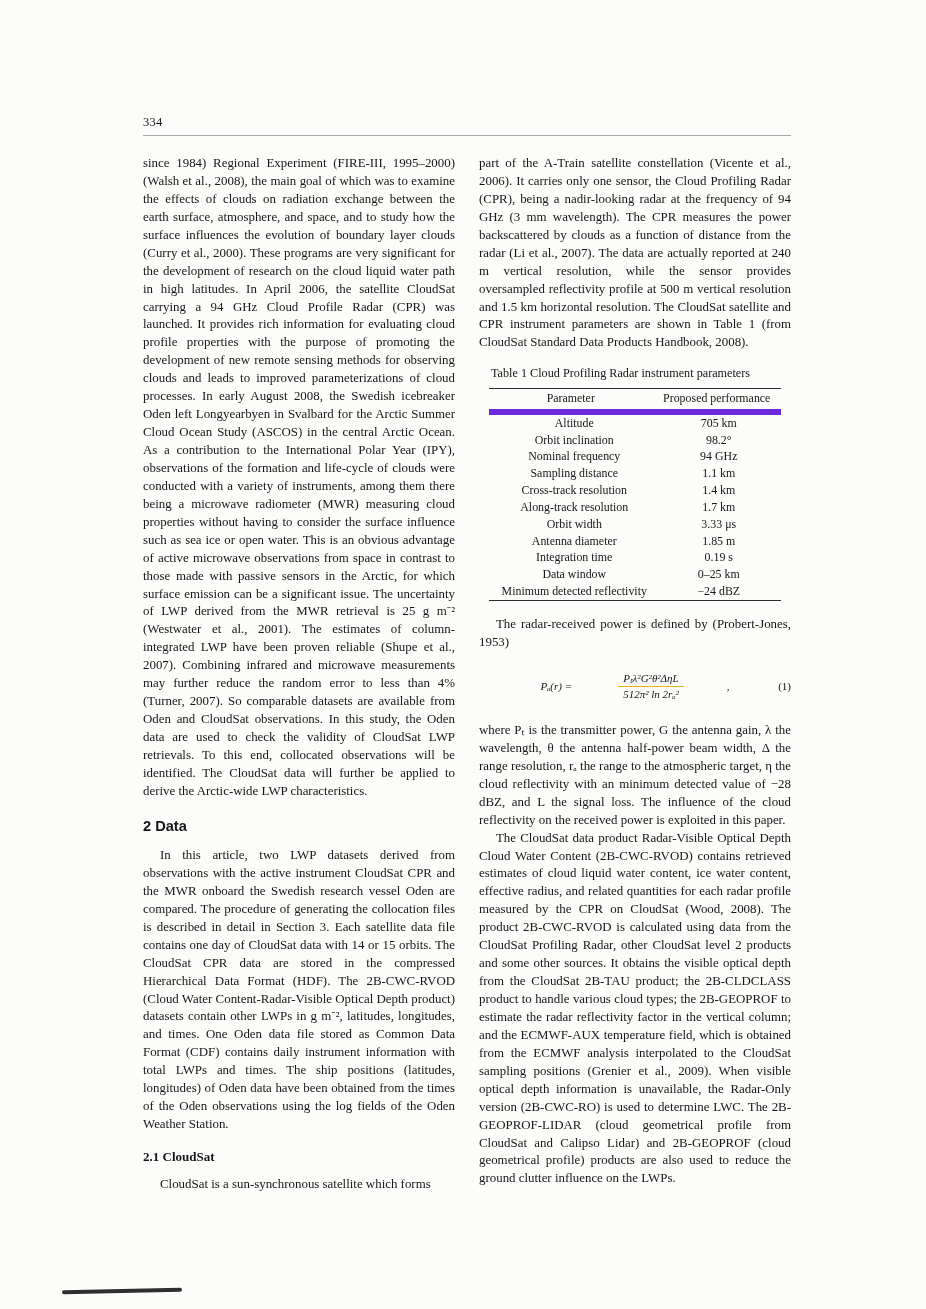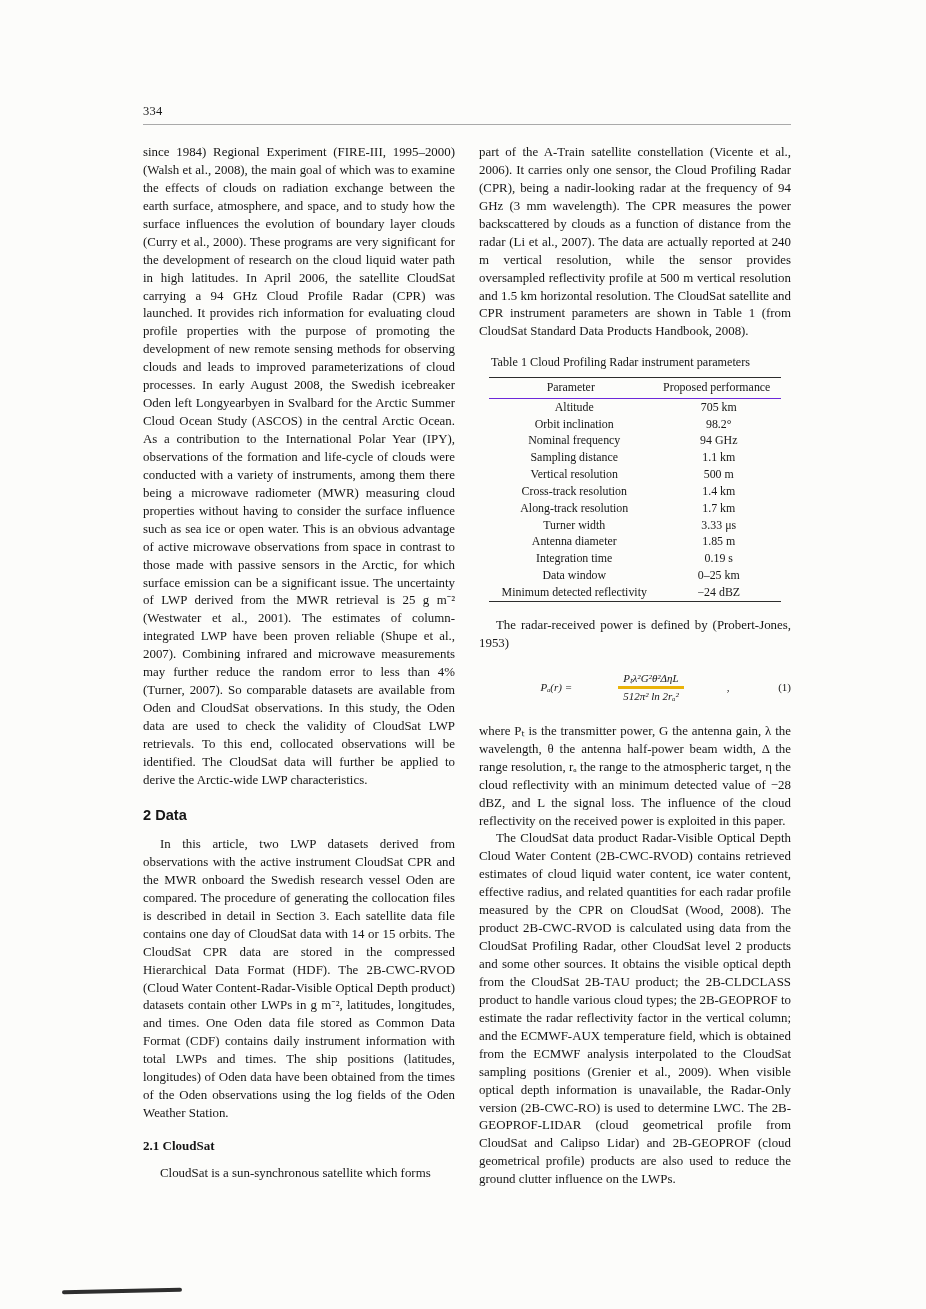--- a/index.html
+++ b/index.html
@@ -7,21 +7,21 @@
   body {
     background: #fcfcfa;
     font-family: "Liberation Serif", serif;
     color: #161616;
     position: relative;
     overflow: hidden;
   }
   .page-content {
     position: absolute;
     left: 143px;
-    top: 1px;
+    top: 12px;
     width: 648px;
   }
   .page-number {
     font-size: 12.5px;
     margin-top: 103px;
     margin-bottom: 5px;
     letter-spacing: 0.3px;
   }
   .top-rule {
     border-top: 1px solid #a9a9a9;
@@ -63,21 +63,21 @@
     border-collapse: collapse;
     font-size: 11.9px;
     line-height: 1.28;
     border-top: 1.5px solid #2c2c2c;
     border-bottom: 1.5px solid #2c2c2c;
   }
   table.params th {
     font-weight: normal;
     text-align: center;
     padding: 2px 0 2.5px 0;
-    border-bottom: 1px solid #6d28d9;
+    border-bottom: 6px solid #6d28d9;
   }
   table.params td {
     padding: 0.8px 0;
     text-align: center;
     vertical-align: top;
   }
   table.params td:first-child { padding-left: 7px; width: 56%; }
   table.params td:last-child { padding-left: 4px; }
   
   .equation {
@@ -93,21 +93,21 @@
   .eq-lhs, .eq-comma { font-style: italic; }
   .frac {
     display: inline-flex;
     flex-direction: column;
     align-items: center;
     margin: 0 3px 0 6px;
     font-style: italic;
     line-height: 1.25;
   }
   .frac .num { padding: 0 5px 1px 5px; }
-  .frac .den { border-top: 3px solid #eab308; padding: 1px 5px 0 5px; }
+  .frac .den { border-top: 1px solid #eab308; padding: 1px 5px 0 5px; }
   .eq-number {
     position: absolute;
     right: 0;
     top: 50%;
     transform: translateY(-50%);
     font-style: normal;
   }
   
   .scan-artifact {
     position: absolute;
@@ -165,33 +165,29 @@
             </tr>
             <tr>
               <td>Nominal frequency</td>
               <td>94 GHz</td>
             </tr>
             <tr>
               <td>Sampling distance</td>
               <td>1.1 km</td>
             </tr>
             <tr>
-              <td>Vertical resolution</td>
-              <td>500 m</td>
-            </tr>
-            <tr>
               <td>Cross-track resolution</td>
               <td>1.4 km</td>
             </tr>
             <tr>
               <td>Along-track resolution</td>
               <td>1.7 km</td>
             </tr>
             <tr>
-              <td>Turner width</td>
+              <td>Orbit width</td>
               <td>3.33 μs</td>
             </tr>
             <tr>
               <td>Antenna diameter</td>
               <td>1.85 m</td>
             </tr>
             <tr>
               <td>Integration time</td>
               <td>0.19 s</td>
             </tr>

